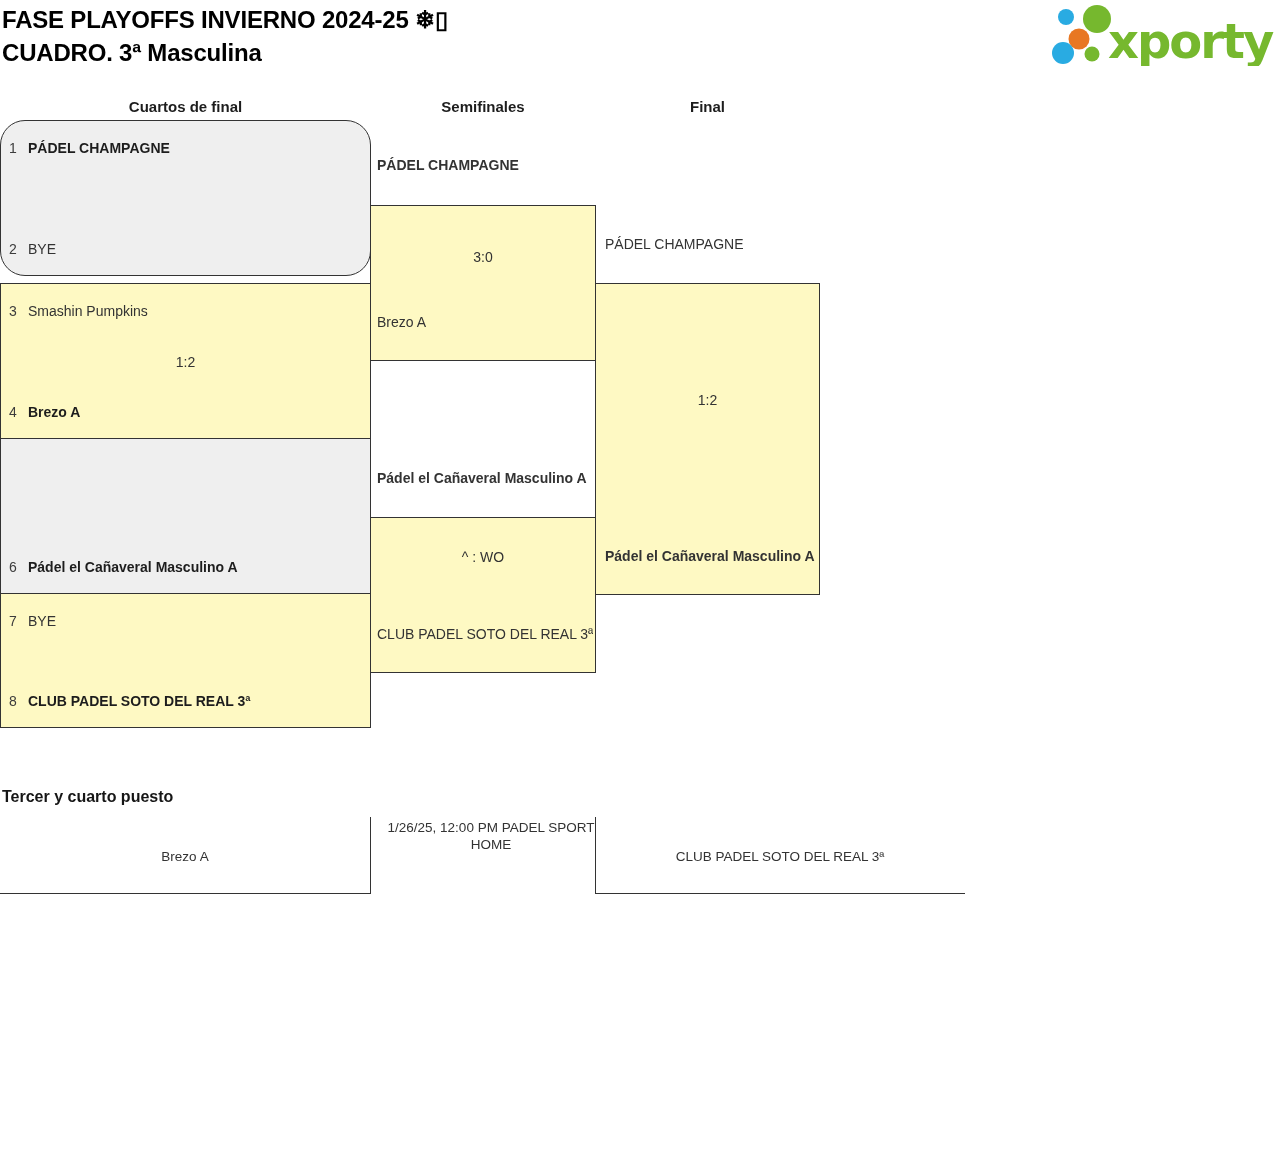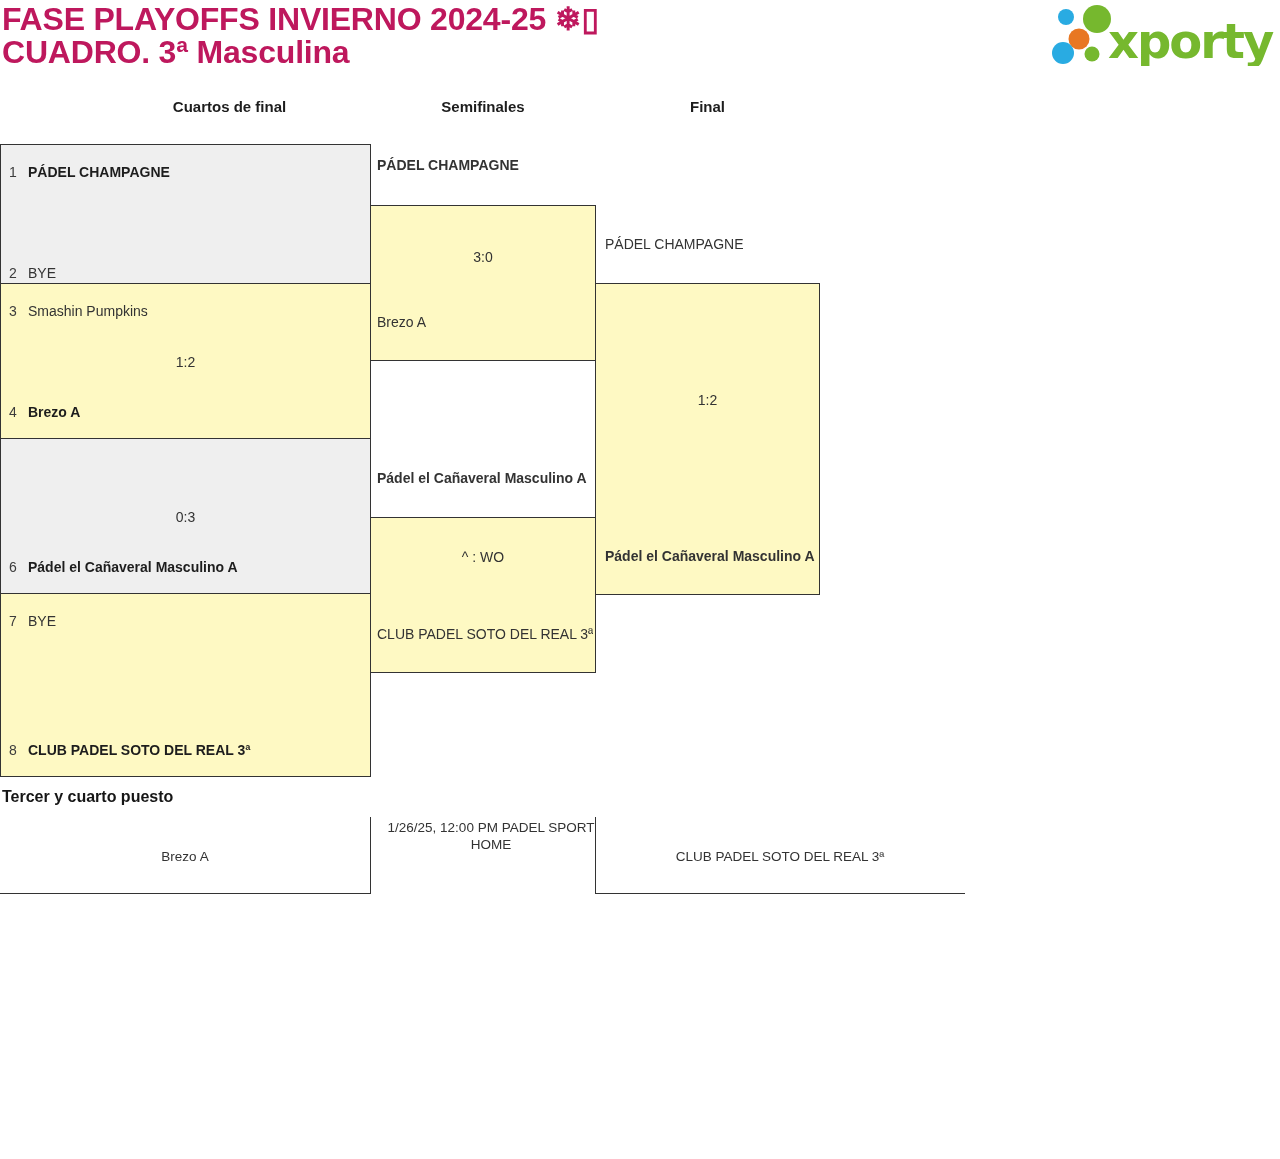--- a/index.html
+++ b/index.html
@@ -7,32 +7,32 @@
     position:relative;
     width:1280px;height:1159px;
     background:#ffffff;
     font-family:"Liberation Sans", sans-serif;
     color:#2b2b2b;
     overflow:hidden;
   }
   
   .title{
     position:absolute;left:2px;top:3px;
-    font-size:32px;font-weight:700;line-height:33px;
-    color:#be185d;letter-spacing:-0.2px;white-space:pre;
+    font-size:24px;font-weight:700;line-height:33px;
+    color:#000000;letter-spacing:-0.2px;white-space:pre;
   }
   
   .logo{position:absolute;left:1046px;top:2px;width:228px;height:64px;cursor:pointer;}
   
   .round-header{
     position:absolute;top:98px;height:18px;
     font-size:15px;font-weight:600;color:#1d1d1d;
     text-align:center;line-height:18px;
   }
-  .rh-qf{left:0;width:371px;margin-left:44px;}
+  .rh-qf{left:0;width:371px;}
   .rh-sf{left:370px;width:226px;}
   .rh-f{left:595px;width:225px;}
   
   .box{
     position:absolute;box-sizing:border-box;
     border:1px solid #333;background:#fef9c3;
   }
   .box.shaded{background:#efefef;}
   .qf{left:0;width:371px;height:156px;}
   .sf{left:370px;width:226px;height:156px;}
@@ -89,38 +89,37 @@
     <circle cx="33" cy="37" r="10.5" fill="#e87722"></circle>
     <circle cx="17" cy="51" r="11" fill="#29abe2"></circle>
     <circle cx="46" cy="52" r="7.5" fill="#76b82e"></circle>
     <text x="62" y="56" font-family="DejaVu Sans, sans-serif" font-weight="bold" font-size="48" letter-spacing="-2" fill="#76b82e">xporty</text>
   </svg>
 
   <div class="round-header rh-qf">Cuartos de final</div>
   <div class="round-header rh-sf">Semifinales</div>
   <div class="round-header rh-f">Final</div>
 
-  <div class="box qf shaded" style="top:144px;">
+  <div class="box qf shaded" style="top:120px;border-radius:25px;">
     <div class="team-row t-top"><span class="seed">1</span><span class="name winner">PÁDEL CHAMPAGNE</span></div>
     <div class="score" style="top:69px;"></div>
     <div class="team-row t-bottom"><span class="seed">2</span><span class="name">BYE</span></div>
   </div>
 
   <div class="box qf" style="top:283px;">
     <div class="team-row t-top"><span class="seed">3</span><span class="name">Smashin Pumpkins</span></div>
     <div class="score" style="top:69px;">1:2</div>
     <div class="team-row t-bottom"><span class="seed">4</span><span class="name winner">Brezo A</span></div>
   </div>
 
   <div class="box qf shaded" style="top:438px;">
-    <div class="score" style="top:69px;">0:3</div>
     <div class="team-row t-bottom"><span class="seed">6</span><span class="name winner">Pádel el Cañaveral Masculino A</span></div>
   </div>
 
-  <div class="box qf" style="top:593px;height:184px;">
+  <div class="box qf" style="top:593px;height:135px;">
     <div class="team-row t-top"><span class="seed">7</span><span class="name">BYE</span></div>
     <div class="score" style="top:70px;"></div>
     <div class="team-row t-bottom"><span class="seed">8</span><span class="name winner">CLUB PADEL SOTO DEL REAL 3ª</span></div>
   </div>
 
   <div class="box sf" style="top:205px;"></div>
   <div class="part winner" style="left:377px;top:156px;max-width:300px;">PÁDEL CHAMPAGNE</div>
   <div class="score-abs" style="left:370px;width:226px;top:248px;">3:0</div>
   <div class="part" style="left:377px;top:313px;max-width:217px;">Brezo A</div>
 

